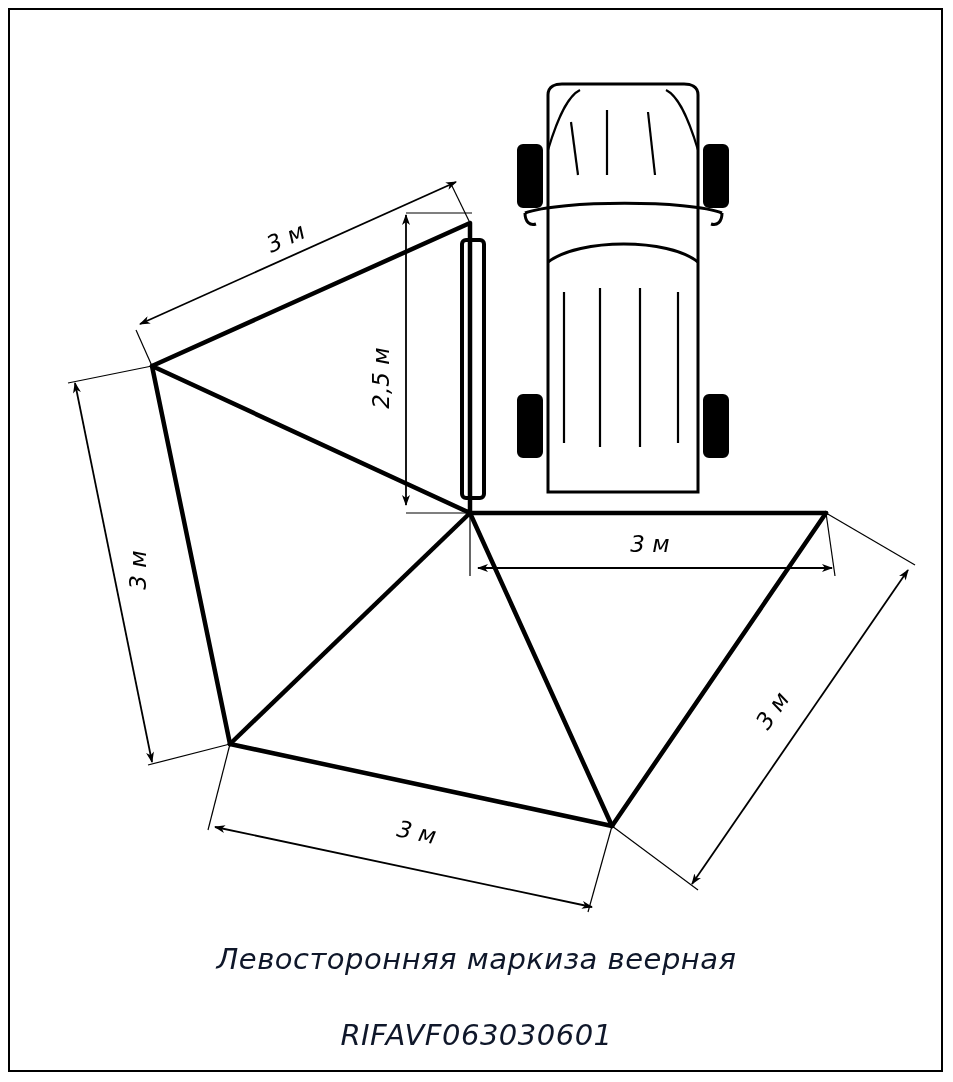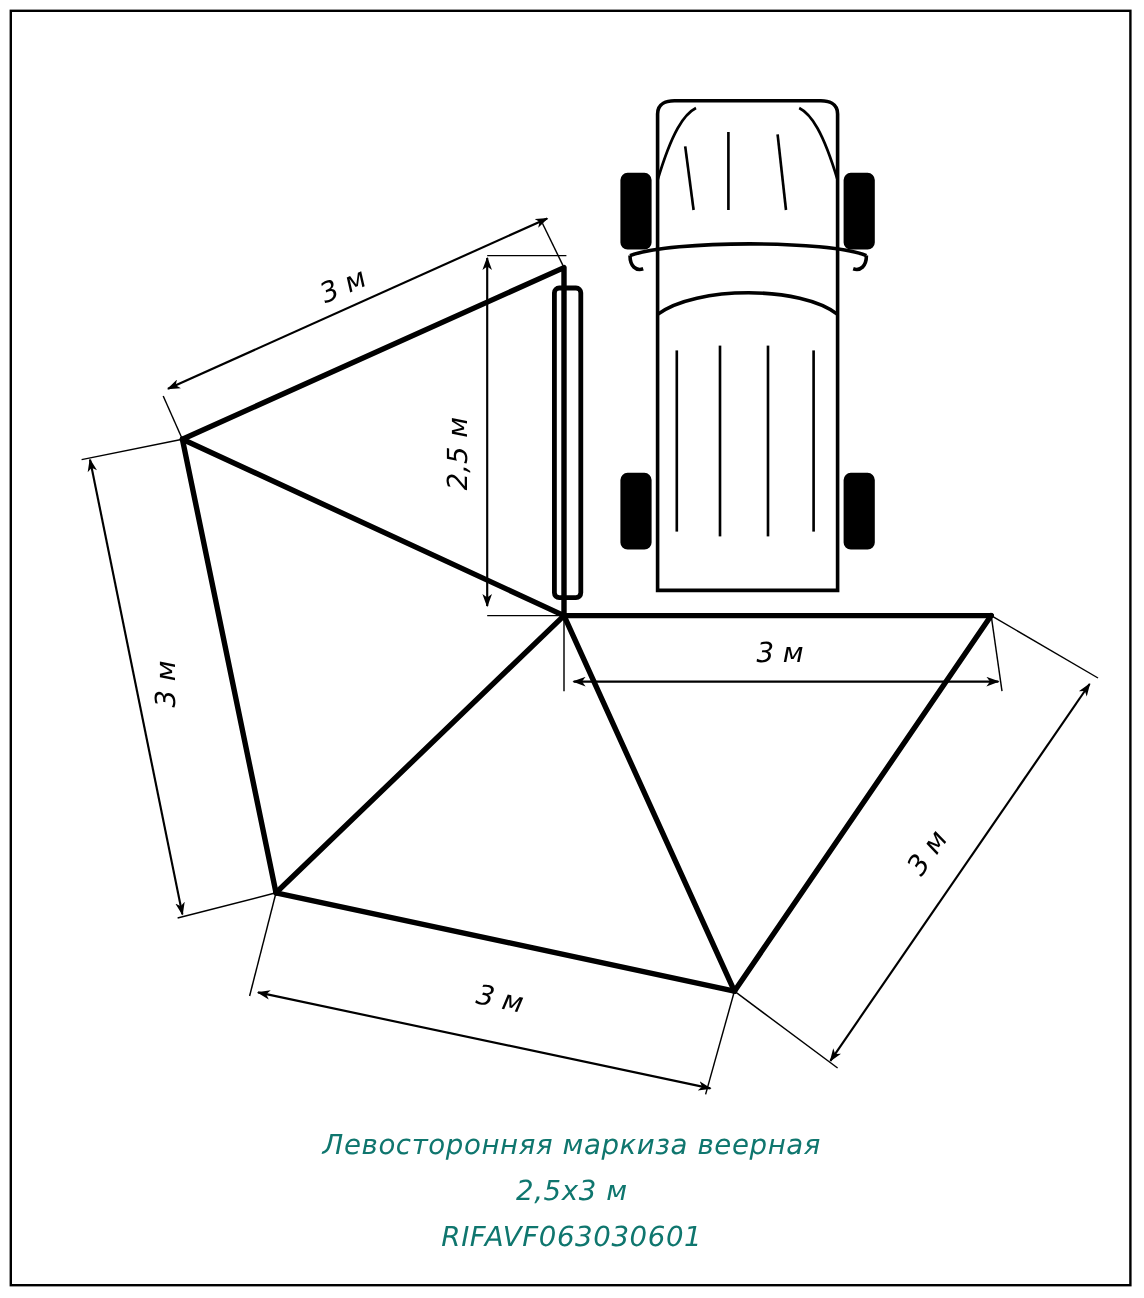--- a/index.html
+++ b/index.html
@@ -33,22 +33,22 @@
     width: 953px;
     height: 1082px;
   }
   .caption {
     position: absolute;
     left: 0;
     width: 953px;
     text-align: center;
     font-family: "DejaVu Sans", sans-serif;
     font-style: italic;
-    font-size: 23px;
-    color: #0f766e;
+    font-size: 29px;
+    color: #0f172a;
     letter-spacing: 0.5px;
   }
   #caption-line-1 { top: 942px; }
   #caption-line-2 { top: 980px; }
   #caption-line-3 { top: 1018px; text-align: center; }
   .dim-label {
     font-family: "DejaVu Sans", sans-serif;
     font-style: italic;
     font-size: 23px;
     fill: #000000;
@@ -151,16 +151,15 @@
       <text class="dim-label" x="289" y="245" text-anchor="middle" transform="rotate(-24 289 245)">3 м</text>
       <text class="dim-label" x="389" y="378" text-anchor="middle" transform="rotate(-90 389 378)">2,5 м</text>
       <text class="dim-label" x="146" y="570" text-anchor="middle" transform="rotate(-90 146 570)">3 м</text>
       <text class="dim-label" x="650" y="552" text-anchor="middle">3 м</text>
       <text class="dim-label" x="779" y="715" text-anchor="middle" transform="rotate(-55 779 715)">3 м</text>
       <text class="dim-label" x="415" y="840" text-anchor="middle" transform="rotate(12 415 840)">3 м</text>
     </g>
   </svg>
 
   <div class="caption" id="caption-line-1">Левосторонняя маркиза веерная</div>
-  <div class="caption" id="caption-line-2">2,5х3 м</div>
   <div class="caption" id="caption-line-3">RIFAVF063030601</div>
 
 </div>
 
 </body></html>

